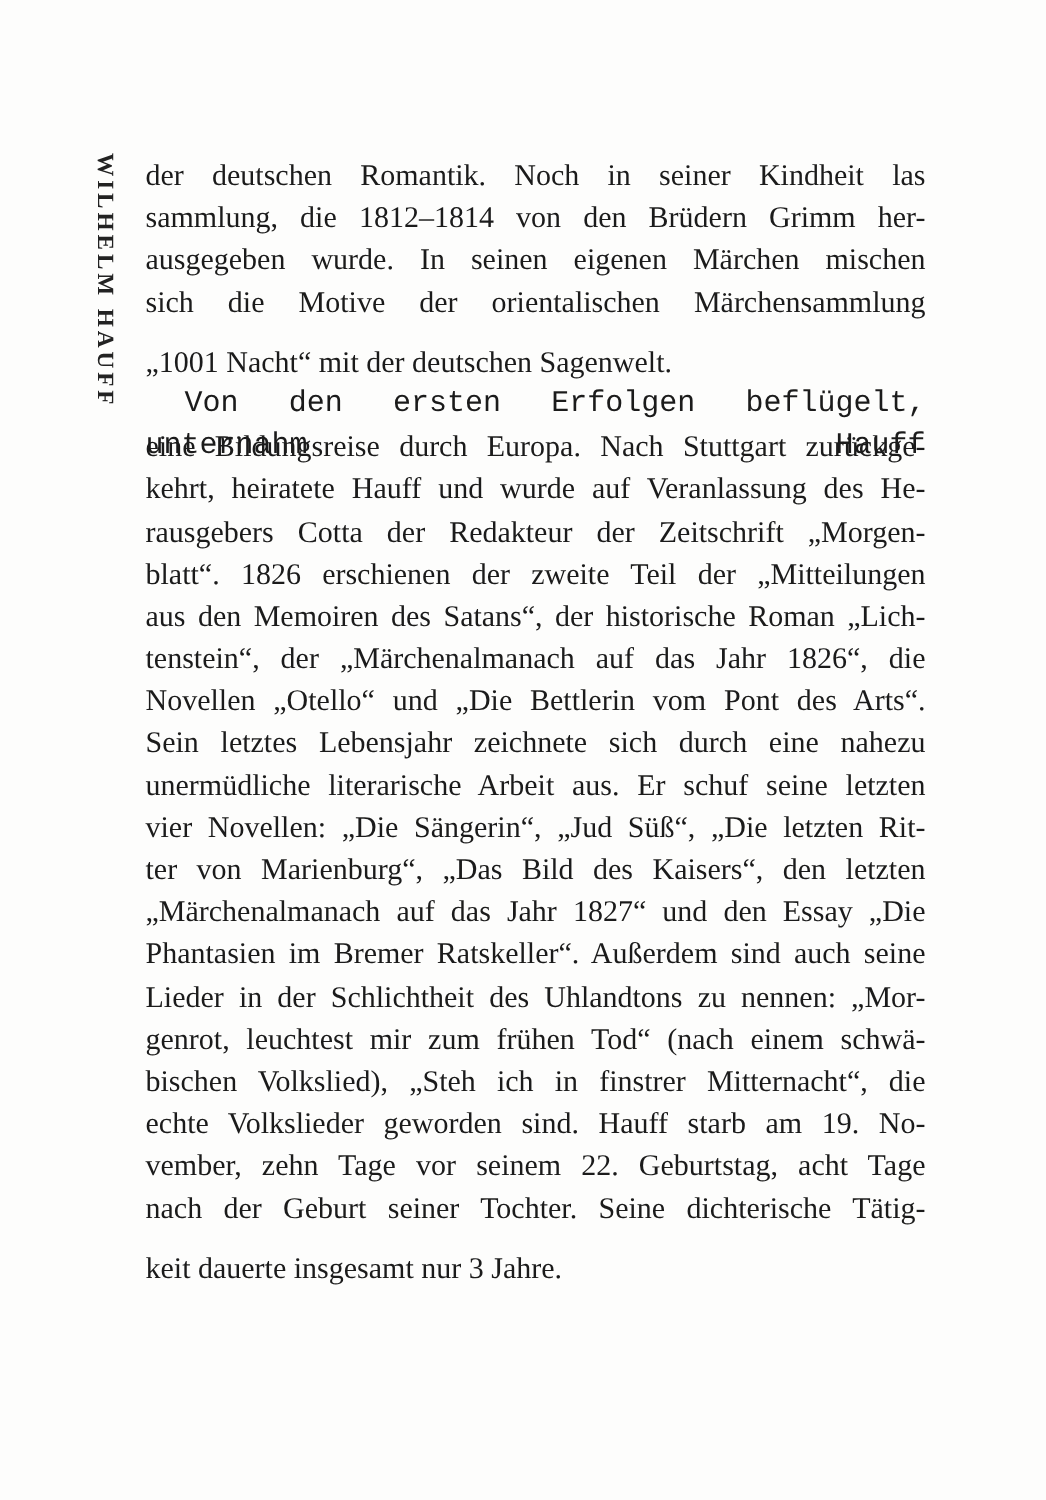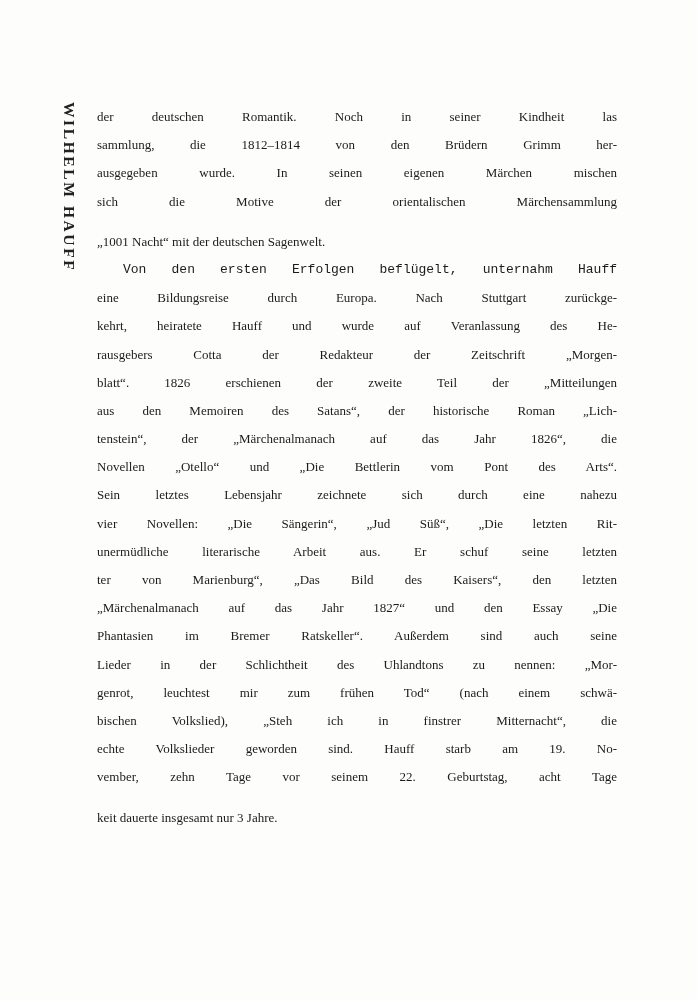--- a/index.html
+++ b/index.html
@@ -30,21 +30,21 @@
     font-weight: 600;
     letter-spacing: 2.6px;
     color: #222;
     white-space: nowrap;
   }
   .text-block {
     position: absolute;
     left: 97px;
     top: 103px;
     width: 520px;
-    font-size: 13px;
+    font-size: 20px;
     line-height: 28.2px;
     color: #1b1b1b;
   }
   .line {
     text-align: justify;
     text-align-last: justify;
     text-justify: inter-word;
     white-space: normal;
     height: 28.2px;
     overflow: visible;
@@ -72,25 +72,26 @@
       <div class="line last">„1001 Nacht“ mit der deutschen Sagenwelt.</div>
       <div class="line indent">Von den ersten Erfolgen beflügelt, unternahm Hauff</div>
       <div class="line">eine Bildungsreise durch Europa. Nach Stuttgart zurückge-</div>
       <div class="line">kehrt, heiratete Hauff und wurde auf Veranlassung des He-</div>
       <div class="line">rausgebers Cotta der Redakteur der Zeitschrift „Morgen-</div>
       <div class="line">blatt“. 1826 erschienen der zweite Teil der „Mitteilungen</div>
       <div class="line">aus den Memoiren des Satans“, der historische Roman „Lich-</div>
       <div class="line">tenstein“, der „Märchenalmanach auf das Jahr 1826“, die</div>
       <div class="line">Novellen „Otello“ und „Die Bettlerin vom Pont des Arts“.</div>
       <div class="line">Sein letztes Lebensjahr zeichnete sich durch eine nahezu</div>
+      <div class="line">unermüdliche literarische Arbeit aus. Er schuf seine letzten</div>
       <div class="line">vier Novellen: „Die Sängerin“, „Jud Süß“, „Die letzten Rit-</div>
-      <div class="line">unermüdliche literarische Arbeit aus. Er schuf seine letzten</div>
       <div class="line">ter von Marienburg“, „Das Bild des Kaisers“, den letzten</div>
       <div class="line">„Märchenalmanach auf das Jahr 1827“ und den Essay „Die</div>
       <div class="line">Phantasien im Bremer Ratskeller“. Außerdem sind auch seine</div>
       <div class="line">Lieder in der Schlichtheit des Uhlandtons zu nennen: „Mor-</div>
       <div class="line">genrot, leuchtest mir zum frühen Tod“ (nach einem schwä-</div>
       <div class="line">bischen Volkslied), „Steh ich in finstrer Mitternacht“, die</div>
       <div class="line">echte Volkslieder geworden sind. Hauff starb am 19. No-</div>
       <div class="line">vember, zehn Tage vor seinem 22. Geburtstag, acht Tage</div>
+      <div class="line">nach der Geburt seiner Tochter. Seine dichterische Tätig-</div>
       <div class="line last">keit dauerte insgesamt nur 3 Jahre.</div>
     </div>
 </div>
 
 </body></html>

